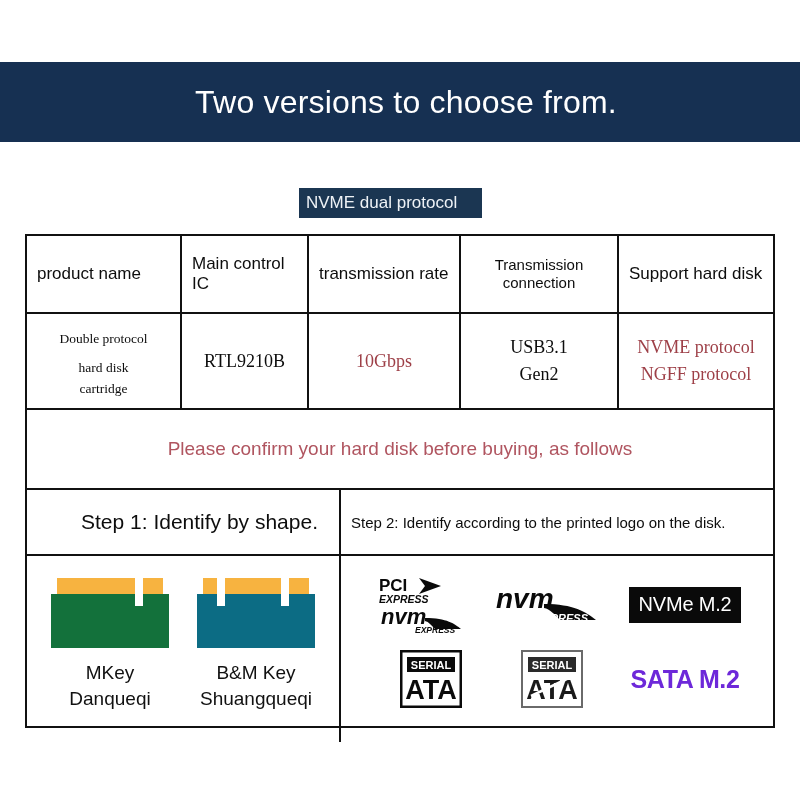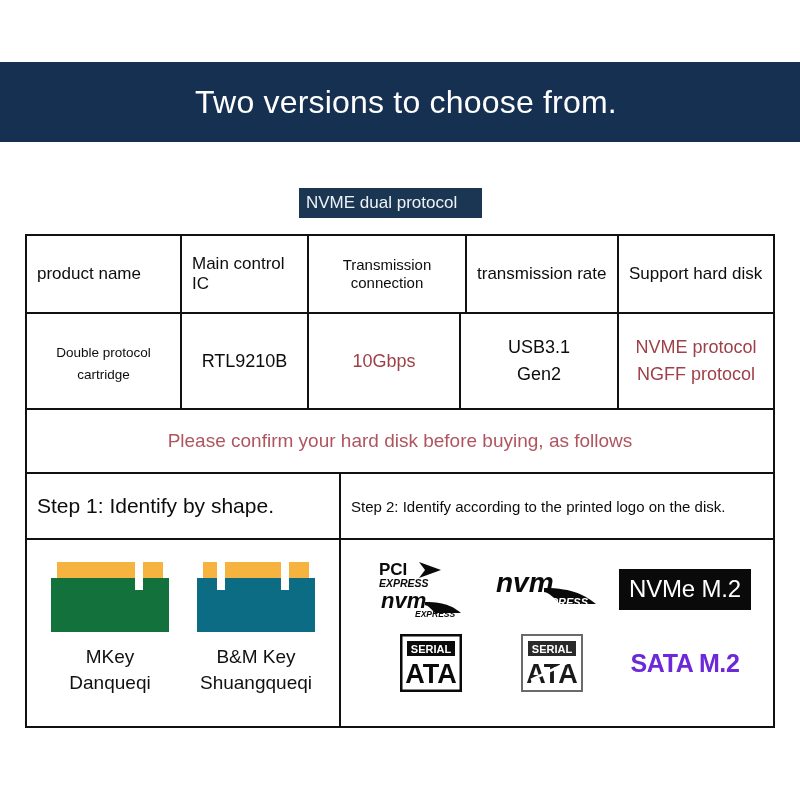--- a/index.html
+++ b/index.html
@@ -64,22 +64,22 @@
     display: flex;
     flex-direction: column;
     justify-content: center;
     padding: 0 10px;
     overflow: hidden;
   }
   .bd-r { border-right: 2px solid #111111; }
   .bd-b { border-bottom: 2px solid #111111; }
 
   .row-head { height: 78px; }
-  .row-data { height: 96px; }
-  .row-note { height: 64px; }
+  .row-data { height: 96px; font-family: Liberation Serif, serif; }
+  .row-note { height: 80px; }
   .row-step { height: 66px; }
   .row-figs { height: 186px; }
 
   .c1 { width: 155px; }
   .c2 { width: 127px; }
   .c3 { width: 152px; }
   .c4 { width: 158px; }
   .c5 { width: 154px; }
 
   .hd {
@@ -98,21 +98,21 @@
   .dv.small { font-size: 13.5px; line-height: 2.1; }
   .dv.red { color: #9e4048; }
 
   .note {
     font-size: 19px;
     color: #b05560;
     text-align: center;
     width: 100%;
   }
 
-  .step1 { font-size: 21px; color: #0d0d0d; }
+  .step1 { font-size: 21px; color: #0d0d0d; margin-left: 44px; }
   .step2 { font-size: 15px; color: #0d0d0d; }
 
   
   .figs-left {
     display: flex;
     align-items: flex-start;
     justify-content: space-around;
     padding-top: 18px;
   }
   .fig { width: 140px; text-align: center; }
@@ -138,21 +138,21 @@
     align-items: flex-end;
     justify-content: center;
   }
   .slot-a { width: 124px; }
   .slot-b { width: 128px; }
   .slot-c { width: 150px; }
 
   .nvme-badge {
     background: #0a0a0a;
     color: #ffffff;
-    font-size: 24px;
+    font-size: 20px;
     padding: 6px 10px 7px 10px;
     white-space: nowrap;
     letter-spacing: -0.2px;
   }
   .sata-text {
     font-size: 25px;
     font-weight: bold;
     color: #6d28d9;
     letter-spacing: -0.4px;
     white-space: nowrap;
@@ -173,34 +173,35 @@
 
   <div class="table">
 
     <div class="trow row-head bd-b">
       <div class="tcell c1 bd-r">
         <div class="hd">product name</div>
       </div>
       <div class="tcell c2 bd-r">
         <div class="hd">Main control IC</div>
       </div>
+      <div class="tcell c3 bd-r">
+        <div class="hd">transmission rate</div>
+      </div>
       <div class="tcell c4 bd-r">
         <div class="hd sm">Transmission connection</div>
-      </div>
-      <div class="tcell c3 bd-r">
-        <div class="hd">transmission rate</div>
       </div>
       <div class="tcell c5">
         <div class="hd">Support hard disk</div>
       </div>
     </div>
 
     <div class="trow row-data bd-b">
       <div class="tcell c1 bd-r">
         <div class="dv small">Double protocol</div>
+        <div class="dv small">hard disk</div>
         <div class="dv small" style="line-height:1.1">cartridge</div>
       </div>
       <div class="tcell c2 bd-r">
         <div class="dv">RTL9210B</div>
       </div>
       <div class="tcell c3 bd-r">
         <div class="dv red">10Gbps</div>
       </div>
       <div class="tcell c4 bd-r">
         <div class="dv">USB3.1</div>

